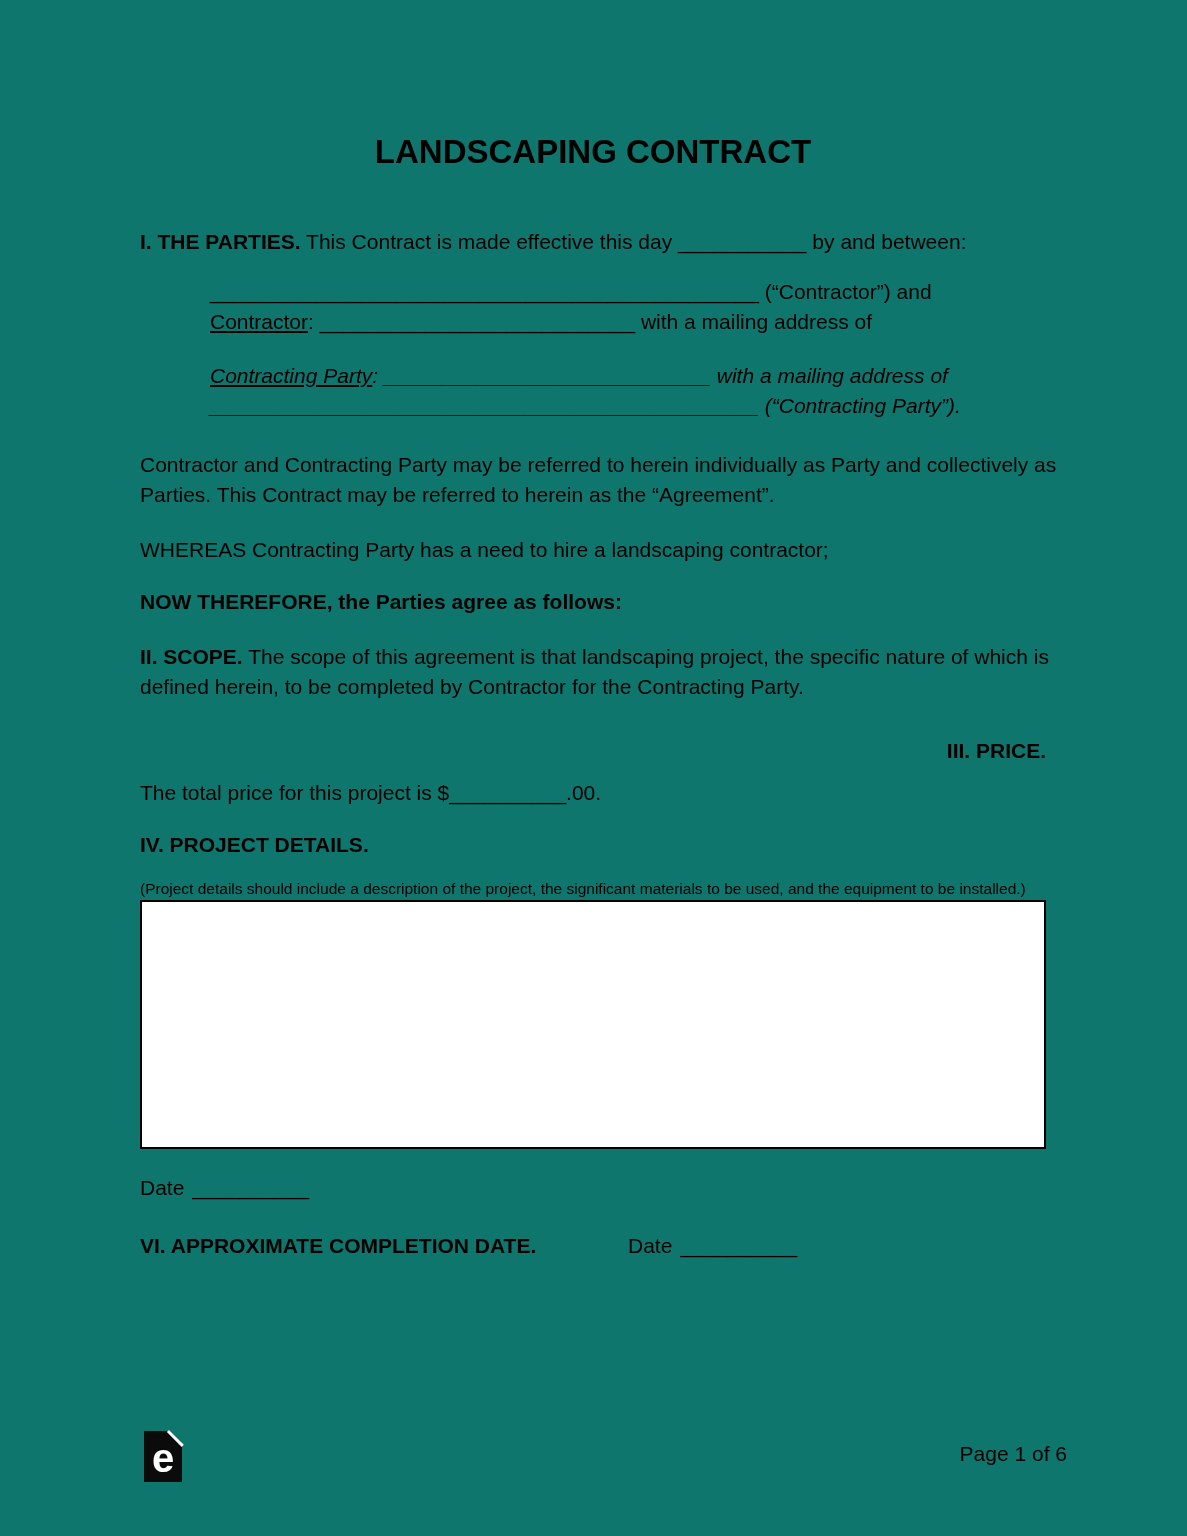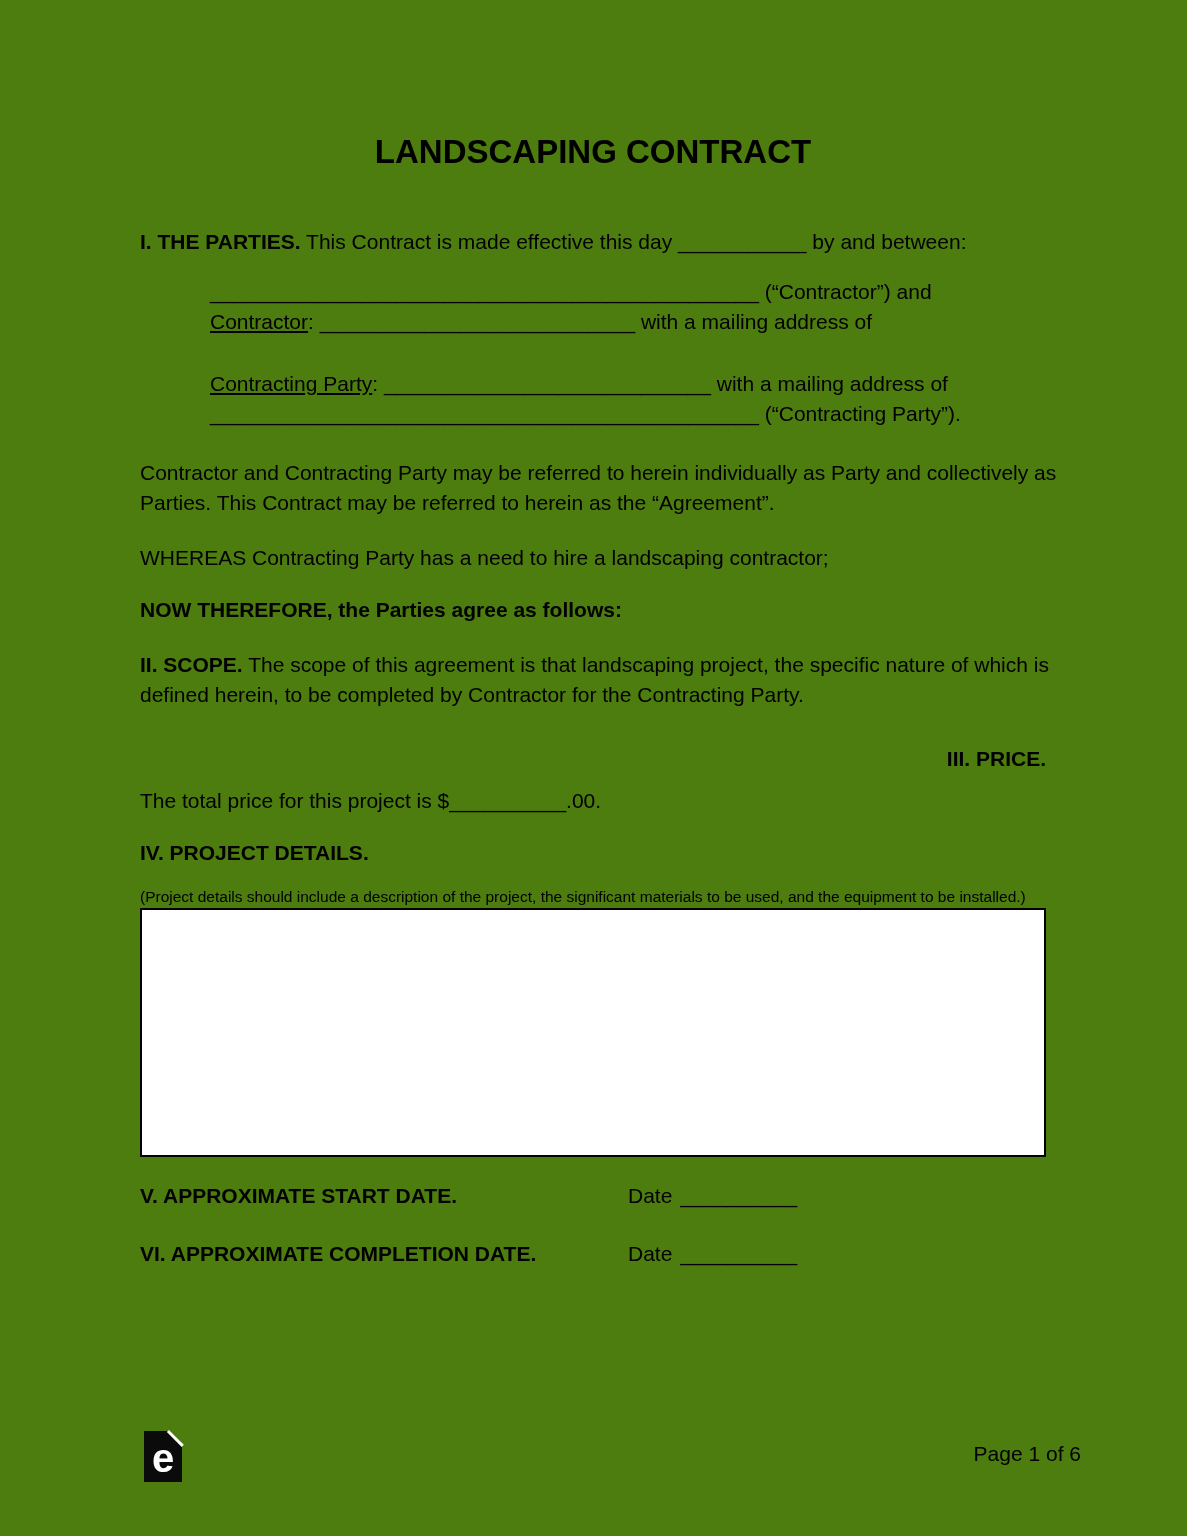--- a/index.html
+++ b/index.html
@@ -1,20 +1,20 @@
 <!DOCTYPE html>
 <html><head>
 <meta charset="utf-8">
 <style>
   html, body { margin:0; padding:0; background:#ffffff; }
   .page {
     position: relative;
     width: 1187px;
     height: 1536px;
-    background: #4d7c0f;
+    background: #0f766e;
     font-family: "Liberation Sans", sans-serif;
     color: #000000;
     box-sizing: border-box;
     padding: 132px 141px 0 140px;
     overflow: hidden;
   }
   .title {
     margin: 0;
     font-size: 33px;
     font-weight: bold;
@@ -22,21 +22,21 @@
     line-height: 40px;
   }
   p, .line { margin: 0; font-size: 21px; line-height: 30px; }
   .bold { font-weight: bold; }
   .u { text-decoration: underline; text-underline-offset: 2px; }
   .nowrap { white-space: nowrap; }
 
   .m-parties   { margin-top: 55px; white-space: nowrap; }
   .party-block { margin-left: 70px; font-size: 21px; line-height: 42px; }
   .block-contractor  { margin-top: 20px; }
-  .block-contracting { margin-top: 32px; }
+  .block-contracting { margin-top: 24px; font-style: italic; }
   .party-line { white-space: nowrap; }
 
   .m-referral  { margin-top: 29px; width: 925px; }
   .m-whereas1  { margin-top: 20px; }
   .m-whereas2  { margin-top: 25px; }
   .m-now       { margin-top: 22px; font-weight: bold; }
   .m-scope     { margin-top: 25px; width: 925px; }
   .m-priceh    { margin-top: 34px; text-align: right; }
   .m-price     { margin-top: 12px; }
   .m-detailsh  { margin-top: 22px; }
@@ -69,21 +69,21 @@
     position: absolute; left: 21px; top: 6px; width: 21px; height: 2.5px;
     background: #ffffff; transform: rotate(45deg);
   }
   .logo-e {
     position: absolute; inset: 0;
     display: flex; align-items: center; justify-content: center;
     color: #ffffff; font-size: 40px; font-weight: bold; line-height: 1;
     padding-top: 2px;
   }
   .page-num {
-    position: absolute; top: 1441px; right: 106px;
+    position: absolute; top: 1441px; right: 120px;
     font-size: 21px; line-height: 26px;
   }
 </style>
 </head>
 <body>
 
 <div class="page">
 
   <h1 class="title">LANDSCAPING CONTRACT</h1>
 
@@ -112,21 +112,20 @@
 
   <p class="m-price nowrap"><span>The total price for this project is $</span><span>__________</span><span>.00.</span></p>
 
   <p class="m-detailsh"><span class="bold">IV. PROJECT DETAILS.</span></p>
 
   <div class="details-note">(Project details should include a description of the project, the significant materials to be used, and the equipment to be installed.)</div>
 
   <div class="details-box"></div>
 
   <div class="date-row date-row-v">
-    <span class="heading">V. APPROXIMATE START DATE.</span>
       <span>Date</span>
       <span class="date-blank">__________</span>
   </div>
 
   <div class="date-row date-row-vi">
     <span class="heading">VI. APPROXIMATE COMPLETION DATE.</span>
       <span>Date</span>
       <span class="date-blank">__________</span>
   </div>
 

